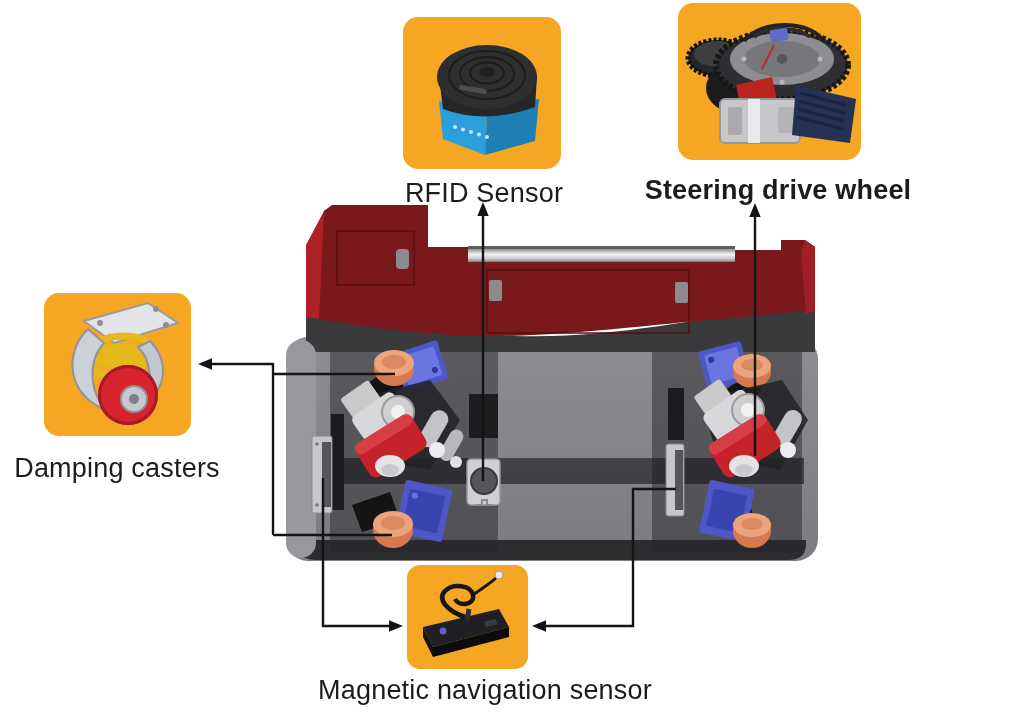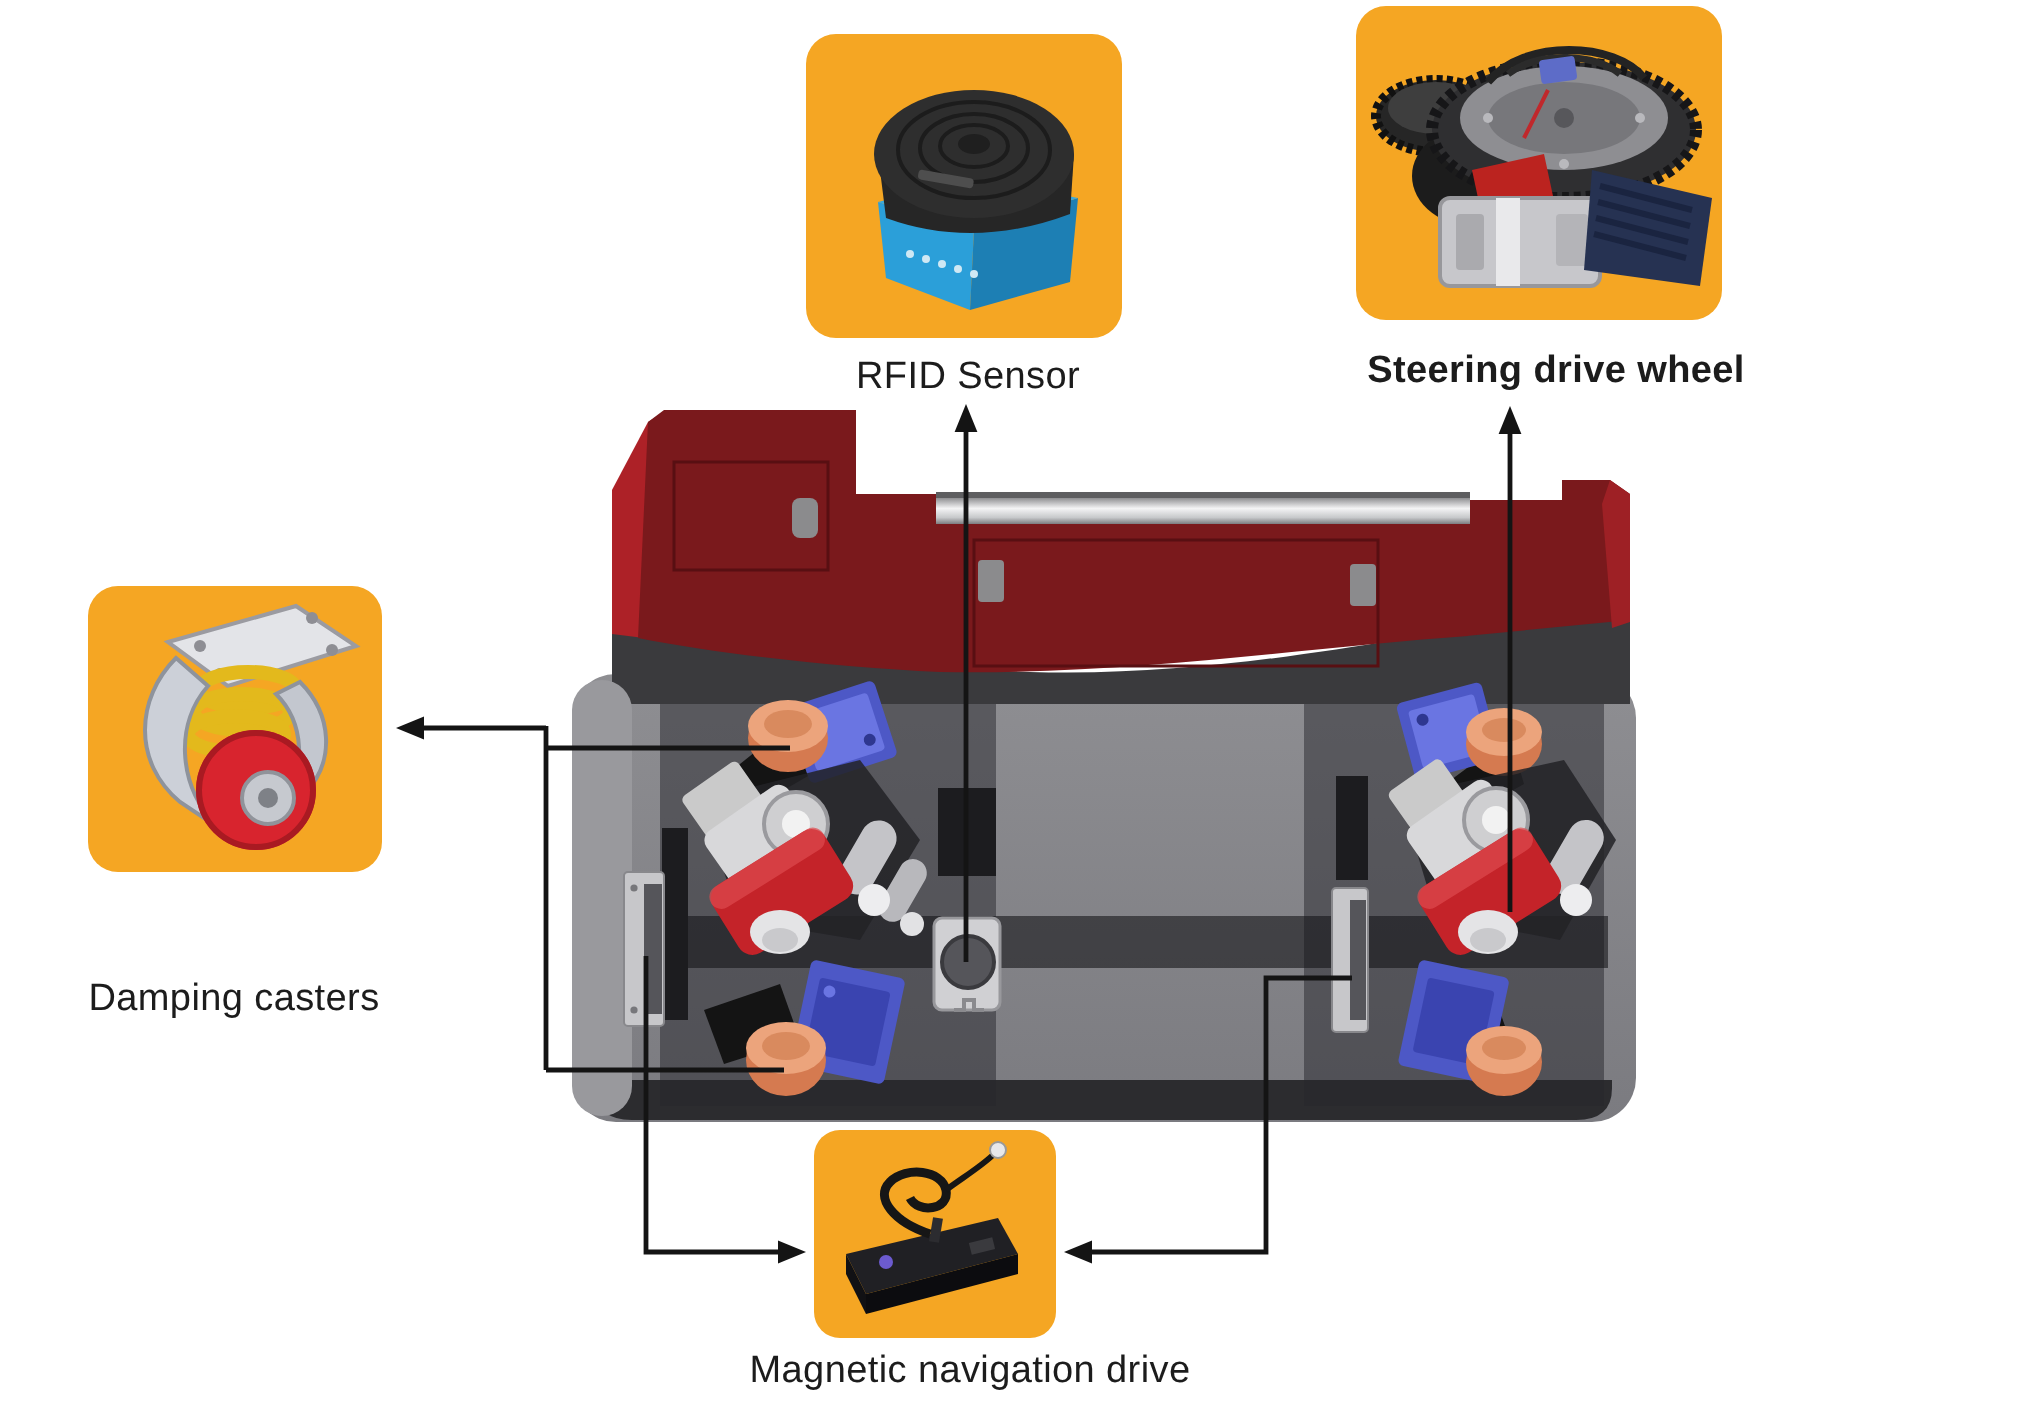--- a/index.html
+++ b/index.html
@@ -7,21 +7,21 @@
     width:1014px;height:713px;position:relative;background:#ffffff;
     font-family:"Liberation Sans", sans-serif;overflow:hidden;
   }
   .layer{position:absolute;left:0;top:0;}
   .callout-box{
     position:absolute;border-radius:15px;overflow:hidden;background:#F5A623;
   }
   .callout-box svg{display:block;}
   .callout-label{
     position:absolute;transform:translateX(-50%);white-space:nowrap;
-    color:#1c1c1c;font-size:19px;line-height:1.1;letter-spacing:0.2px;
+    color:#1c1c1c;font-size:27px;line-height:1.1;letter-spacing:0.2px;
   }
 </style>
 </head>
 <body>
 
 <svg class="layer" width="1014" height="713" viewBox="0 0 1014 713">
   <defs>
     <linearGradient id="railGrad" x1="0" y1="0" x2="0" y2="1">
       <stop offset="0" stop-color="#8f8f92"></stop>
       <stop offset="0.4" stop-color="#f4f4f5"></stop>
@@ -301,14 +301,14 @@
     <rect x="78" y="55" width="12" height="6" fill="#3a3a3e" transform="rotate(-14 84 58)"></rect>
     <path d="M62,44 L60,56" stroke="#2c2c30" stroke-width="5"></path>
     <path d="M58,52 C40,46 30,34 38,26 C46,18 64,20 66,30 C68,40 52,42 48,34" fill="none" stroke="#161616" stroke-width="4.5"></path>
     <path d="M66,30 C74,24 84,18 90,12" fill="none" stroke="#161616" stroke-width="3"></path>
     <circle cx="92" cy="10" r="4" fill="#e8e8ea" stroke="#999999" stroke-width="1"></circle>
   </svg>
 </div>
 
 <div class="callout-label" style="left: 484px; top: 179px; color: rgb(28, 28, 28);">RFID Sensor</div>
 <div class="callout-label" style="left: 778px; top: 176px; color: rgb(28, 28, 28); font-weight: bold;">Steering drive wheel</div>
-<div class="callout-label" style="left: 117px; top: 454px; color: rgb(28, 28, 28); margin-top: 36px;">Damping casters</div>
-<div class="callout-label" style="left: 485px; top: 676px; color: rgb(28, 28, 28);">Magnetic navigation drive</div>
+<div class="callout-label" style="left: 117px; top: 454px; color: rgb(28, 28, 28);">Damping casters</div>
+<div class="callout-label" style="left: 485px; top: 676px; color: rgb(28, 28, 28);">Magnetic navigation sensor</div>
 
 </body></html>

